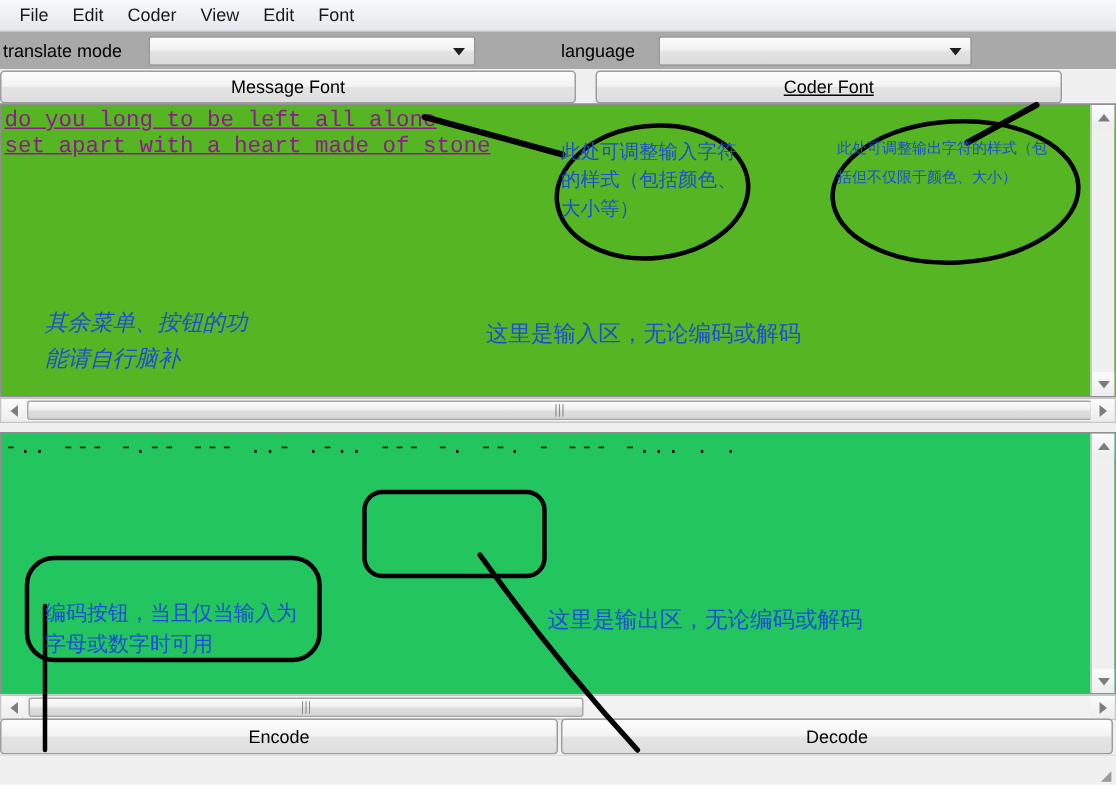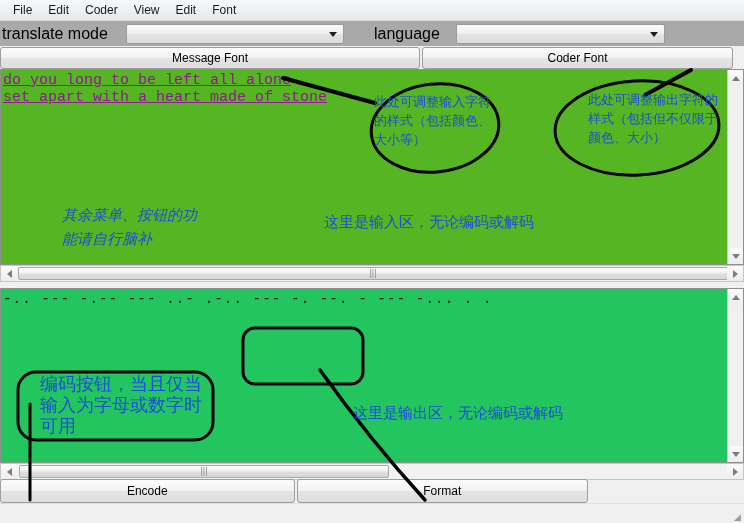--- a/index.html
+++ b/index.html
@@ -51,21 +51,21 @@
   }
   .combo-cell {
     display: flex;
     align-items: center;
     height: 100%;
     box-sizing: border-box;
   }
   .combo-cell.left  { width: 372px; }
   .combo-cell.right { width: 372px; }
   .combo-label {
-    font-size: 16px;
+    font-size: 12px;
     color: #000;
     padding-left: 2px;
     white-space: nowrap;
   }
   .combo-box {
     position: relative;
     height: 20px;
     background: linear-gradient(to bottom, #fcfcfc 0%, #f0f0f0 45%, #e2e2e2 55%, #dcdcdc 100%);
     border: 1px solid #9a9a9a;
     border-radius: 2px;
@@ -104,22 +104,22 @@
     border: 1px solid #9d9d9d;
     border-radius: 3px;
     font-size: 12px;
     color: #000;
     display: flex;
     align-items: center;
     justify-content: center;
     box-sizing: border-box;
     cursor: pointer;
   }
-  #btn-message-font { width: 420px; height: 22px; margin-right: 2px; text-align: right; }
-  #btn-coder-font   { width: 311px; height: 22px; }
+  #btn-message-font { width: 384px; height: 22px; margin-right: 13px; text-align: right; }
+  #btn-coder-font   { width: 311px; height: 22px; text-decoration: underline; }
 
   
   .text-panel {
     position: absolute;
     box-sizing: border-box;
     border: 1px solid #8f8f8f;
     overflow: hidden;
   }
   #panel-input {
     left: 0; top: 69px;
@@ -242,21 +242,21 @@
     letter-spacing: 0px;
     line-height: 9px;
   }
   #hthumb-input  { left: 17px; width: 710px; }
   #hthumb-output { left: 18px; width: 370px; }
 
   
   .bottom-row {
     position: absolute;
     left: 0; top: 479px;
-    width: 588px; height: 24px;
+    width: 744px; height: 24px;
     display: flex;
   }
   #btn-encode { width: 372px; height: 24px; margin-right: 2px; }
   #btn-decode { width: 368px; height: 24px; }
 
   
   .status-strip {
     position: absolute;
     left: 0; top: 503px;
     width: 744px; height: 20px;
@@ -278,51 +278,49 @@
     white-space: pre-line;
     pointer-events: none;
   }
   #annot-input-style {
     left: 374px; top: 92px;
     width: 126px;
     font-size: 13px;
     line-height: 19px;
   }
   #annot-output-style {
-    left: 588px; top: 90px;
+    left: 558px; top: 90px;
     width: 142px;
-    font-size: 13px;
+    font-size: 10px;
     line-height: 19px;
     font-family: Liberation Serif, serif;
   }
   #annot-misc {
     left: 30px; top: 203px;
     width: 142px;
     font-size: 15px;
     font-style: italic;
     line-height: 24px;
     font-family: "DejaVu Serif", serif;
-    margin-left: 32px;
   }
   #annot-input-area {
     left: 324px; top: 212px;
     font-size: 15px;
     line-height: 20px;
   }
   #annot-output-area {
-    left: 353px; top: 403px;
+    left: 365px; top: 403px;
     font-size: 15px;
     line-height: 20px;
   }
   #annot-encode-btn {
-    left: 30px; top: 373px;
+    left: 30px; top: 399px;
     width: 172px;
-    font-size: 18px;
+    font-size: 14px;
     line-height: 21px;
-    margin-left: 10px;
   }
   #annot-decode-btn {
     left: 249px; top: 334px;
     width: 106px;
     font-size: 13px;
     line-height: 21px;
   }
 
   .ink { position: absolute; left: 0; top: 0; pointer-events: none; }
 </style>
@@ -410,21 +408,21 @@
     <div class="hthumb" id="hthumb-output">
       <span class="grip">|||</span>
     </div>
     <div class="sb-arrow-h right">
         <span class="tri-right"></span>
       </div>
   </div>
 
   <div class="bottom-row">
     <div class="push-btn" id="btn-encode">Encode</div>
-    <div class="push-btn" id="btn-decode">Format</div>
+    <div class="push-btn" id="btn-decode">Decode</div>
   </div>
 
   <div class="status-strip">
     <span class="resize-grip">◢</span>
   </div>
 
   <svg class="ink" width="744" height="523" viewBox="0 0 744 523">
 
     <ellipse cx="435" cy="128" rx="64" ry="44" fill="none" stroke="#000" stroke-width="3" transform="rotate(-6 435 128)"></ellipse>
 

